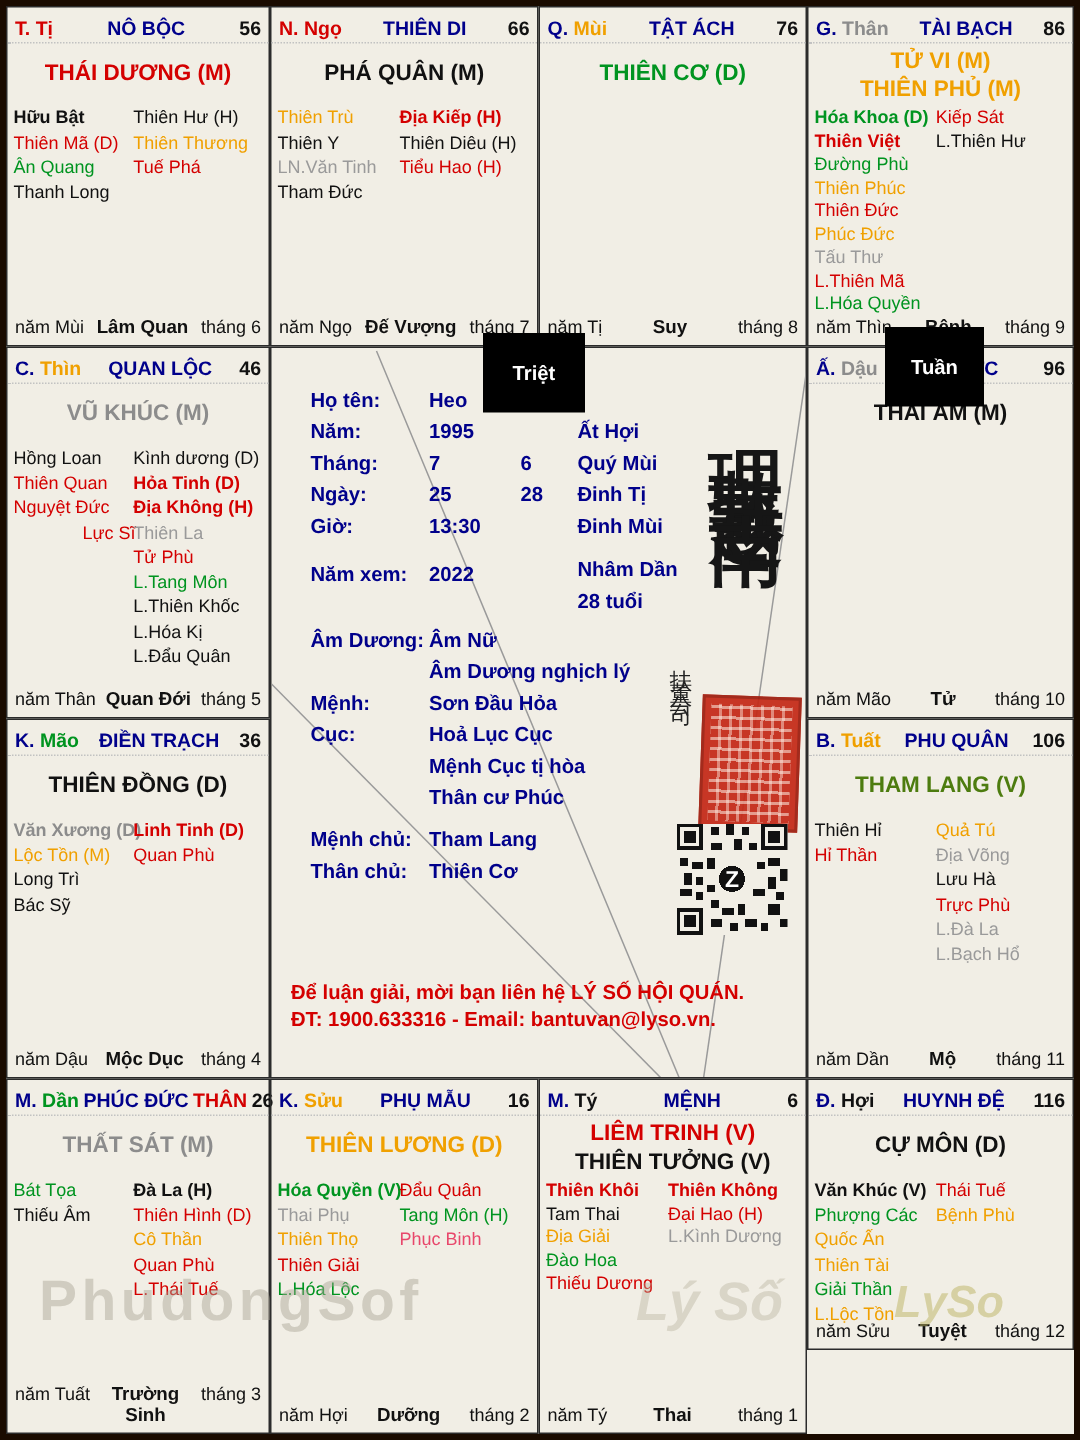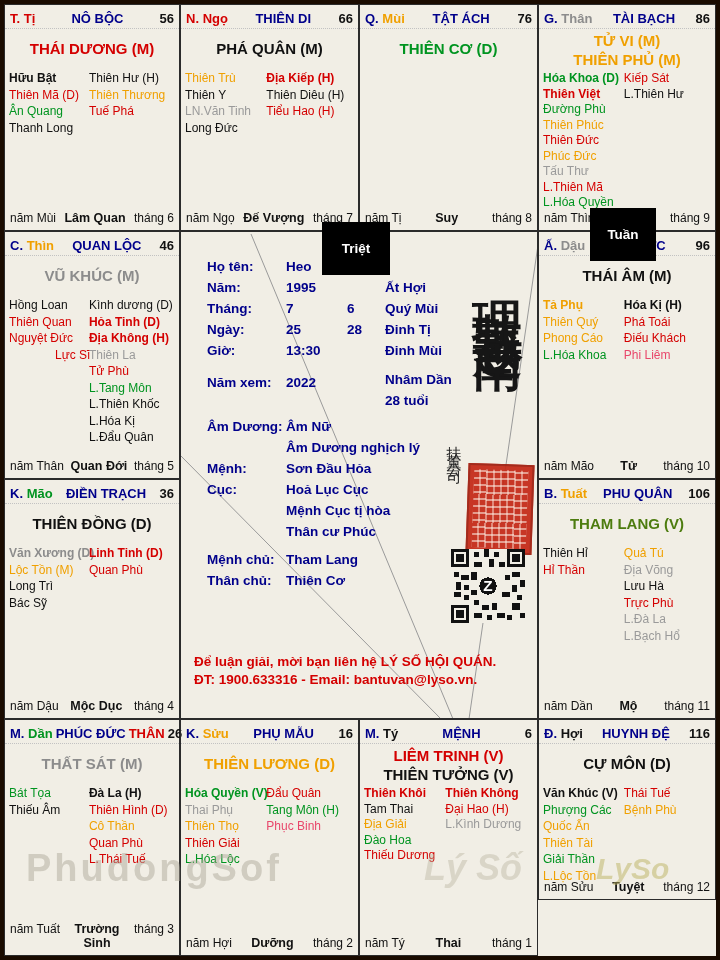--- a/index.html
+++ b/index.html
@@ -59,21 +59,21 @@
   .seal::after{content:"";position:absolute;inset:4px;
         background:repeating-linear-gradient(0deg,transparent 0 5px,rgba(255,240,230,.55) 5px 7px),
                    repeating-linear-gradient(90deg,transparent 0 5px,rgba(255,240,230,.45) 5px 7px);}
   .qr{position:absolute;left:270px;top:316px;width:74px;height:76px;z-index:3;}
   .contact{position:absolute;left:13px;top:421px;color:#D40000;font-weight:bold;font-size:13.5px;line-height:18px;white-space:nowrap;z-index:3;}
   .lines{position:absolute;left:0;top:0;z-index:0;}
 
   .badge{position:absolute;background:#000;color:#fff;font-weight:bold;font-size:13.5px;line-height:21px;
          text-align:center;z-index:6;padding:16px 8px;}
   .badge-triet{left:318px;top:218px;width:52px;}
-  .badge-tuan{left:586px;top:204px;width:50px;}
+  .badge-tuan{left:586px;top:214px;width:50px;}
 
   .wm{position:absolute;pointer-events:none;z-index:5;font-weight:bold;}
   .wm-left{left:22px;top:843px;font-size:38px;letter-spacing:3px;color:#a9a495;opacity:.45;}
   .wm-center{left:420px;top:843px;font-size:36px;font-style:italic;color:#b6b09c;opacity:.4;}
   .wm-right{left:592px;top:848px;font-size:30px;font-style:italic;color:#bdb464;opacity:.5;}
 </style>
 </head>
 <body>
 
 <div class="board">
@@ -116,21 +116,21 @@
         <span class="p-num">66</span>
       </div>
       <div class="p-main">
           <div style="color: rgb(17, 17, 17);">PHÁ QUÂN (M)</div>
         </div>
       <div class="p-cols">
         <div class="col-l">
             <div class="star" style="color: rgb(240, 160, 0);">Thiên Trù</div>
             <div class="star" style="color: rgb(17, 17, 17);">Thiên Y</div>
             <div class="star" style="color: rgb(154, 154, 154);">LN.Văn Tinh</div>
-            <div class="star" style="color: rgb(17, 17, 17);">Long Đức</div>
+            <div class="star" style="color: rgb(17, 17, 17);">Tham Đức</div>
           </div>
         <div class="col-r">
             <div class="star" style="color: rgb(212, 0, 0); font-weight: bold;">Địa Kiếp (H)</div>
             <div class="star" style="color: rgb(17, 17, 17);">Thiên Diêu (H)</div>
             <div class="star" style="color: rgb(212, 0, 0);">Tiểu Hao (H)</div>
           </div>
       </div>
       <div class="p-foot">
         <span class="f-year">năm Ngọ</span>
         <span class="f-stage">Đế Vượng</span>
@@ -225,34 +225,20 @@
       <div class="palace pos-dau">
       <div class="p-head">
         <span class="canchi"><span style="color: rgb(0, 0, 139);">Ấ.</span> <span style="color: rgb(140, 140, 140);">Dậu</span></span>
         <span class="p-name">TỬ TỨC</span>
 
         <span class="p-num">96</span>
       </div>
       <div class="p-main">
           <div style="color: rgb(17, 17, 17);">THÁI ÂM (M)</div>
         </div>
-      <div class="p-cols">
-        <div class="col-l">
-            <div class="star" style="color: rgb(240, 160, 0); font-weight: bold;">Tả Phụ</div>
-            <div class="star" style="color: rgb(240, 160, 0);">Thiên Quý</div>
-            <div class="star" style="color: rgb(240, 160, 0);">Phong Cáo</div>
-            <div class="star" style="color: rgb(0, 148, 32);">L.Hóa Khoa</div>
-          </div>
-        <div class="col-r">
-            <div class="star" style="color: rgb(17, 17, 17); font-weight: bold;">Hóa Kị (H)</div>
-            <div class="star" style="color: rgb(212, 0, 0);">Phá Toái</div>
-            <div class="star" style="color: rgb(212, 0, 0);">Điếu Khách</div>
-            <div class="star" style="color: rgb(232, 71, 107);">Phi Liêm</div>
-          </div>
-      </div>
       <div class="p-foot">
         <span class="f-year">năm Mão</span>
         <span class="f-stage">Tử</span>
         <span class="f-month">tháng 10</span>
       </div>
     </div>
       <div class="palace pos-mao">
       <div class="p-head">
         <span class="canchi"><span style="color: rgb(0, 0, 139);">K.</span> <span style="color: rgb(0, 148, 32);">Mão</span></span>
         <span class="p-name">ĐIỀN TRẠCH</span>

